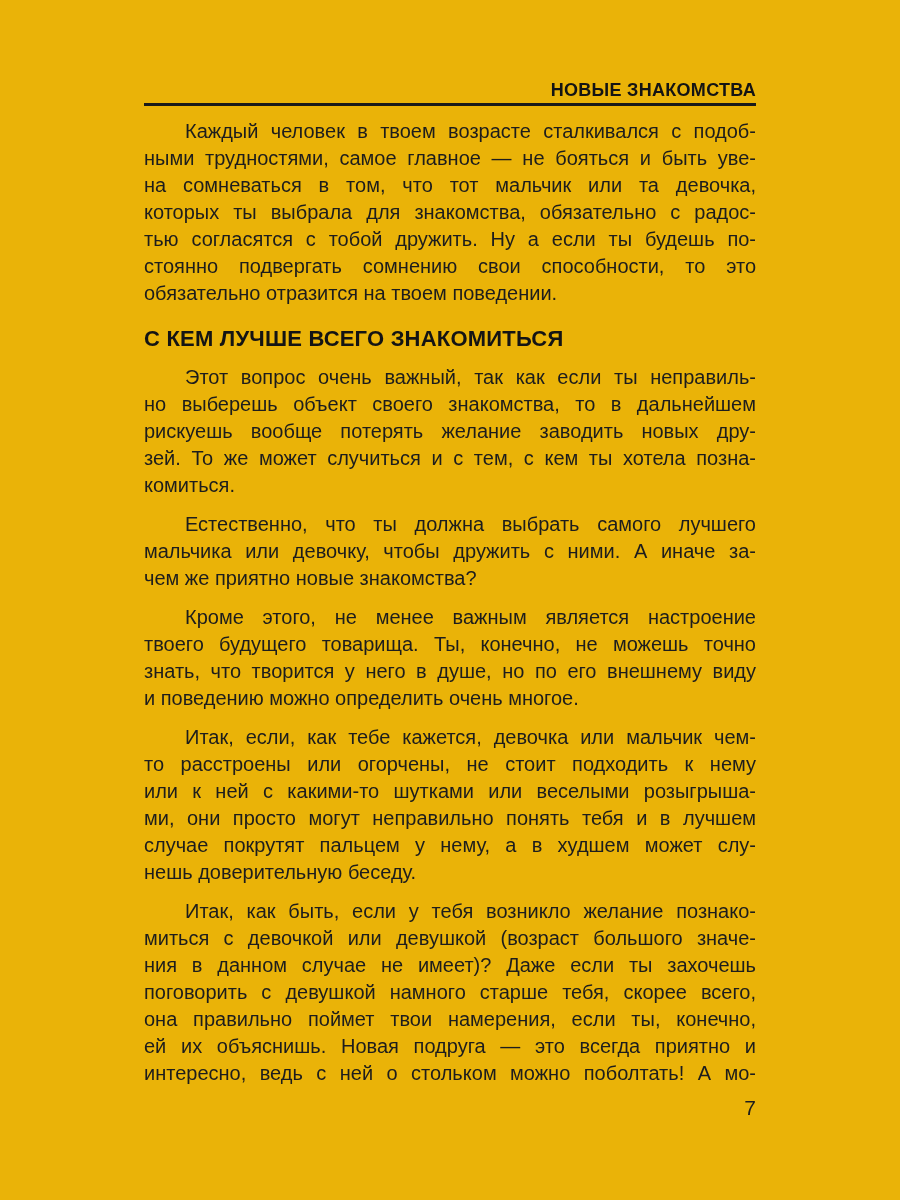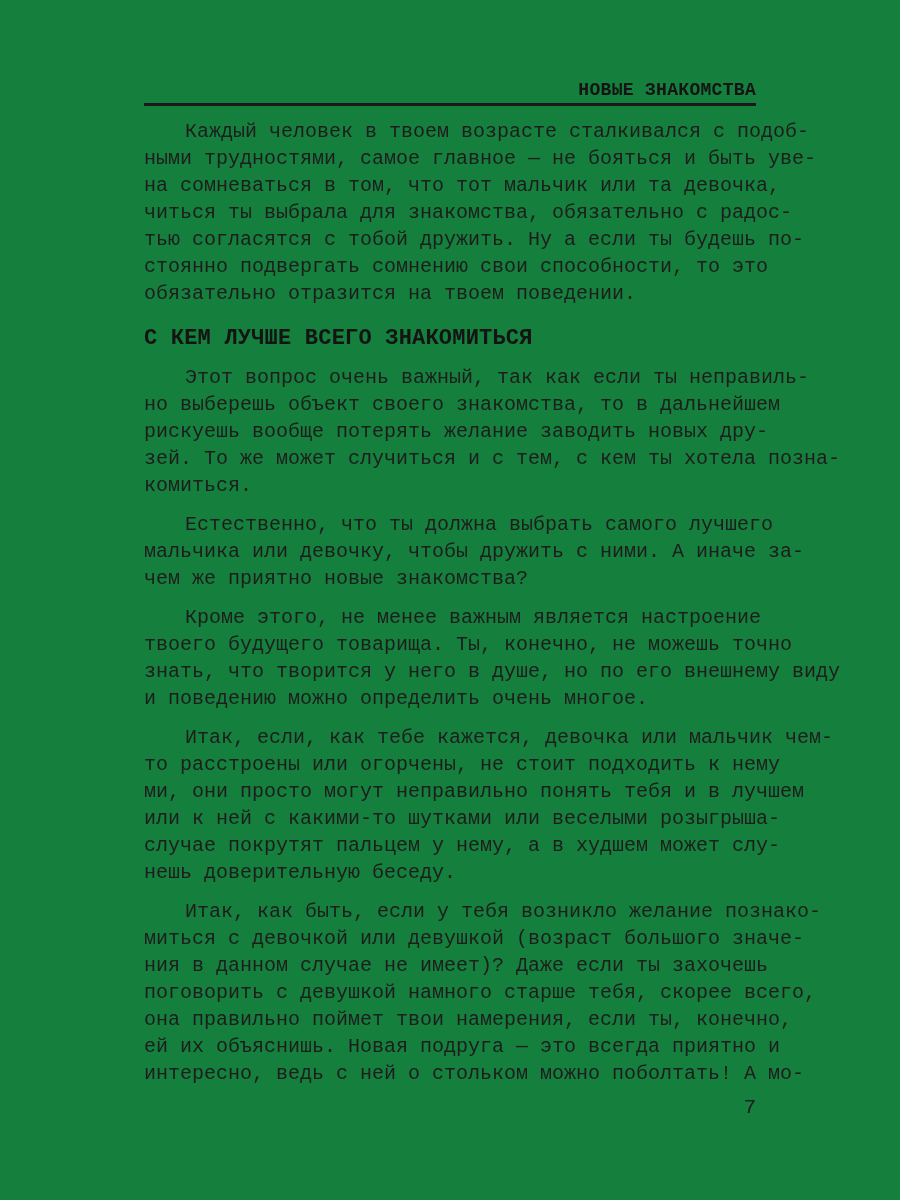--- a/index.html
+++ b/index.html
@@ -1,21 +1,21 @@
 <!DOCTYPE html>
 <html><head>
 <meta charset="utf-8">
 <style>
   html, body { margin: 0; padding: 0; background: #ffffff; }
   .page {
     position: relative;
     width: 900px;
     height: 1200px;
-    background: #15803d;
-    font-family: Liberation Mono, monospace;
+    background: #eab308;
+    font-family: Liberation Sans, sans-serif;
     color: #1d1d1d;
     overflow: hidden;
   }
   .content {
     position: absolute;
     left: 144px;
     top: 80px;
     width: 612px;
   }
   .header-title {
@@ -69,21 +69,21 @@
 
 <div class="page">
   <div class="content">
     <div class="header-title">НОВЫЕ ЗНАКОМСТВА</div>
     <div class="header-rule"></div>
     <div class="body-text">
         <div class="para">
           <div class="line first">Каждый человек в твоем возрасте сталкивался с подоб-</div>
           <div class="line">ными трудностями, самое главное — не бояться и быть уве-</div>
           <div class="line">на сомневаться в том, что тот мальчик или та девочка,</div>
-          <div class="line">читься ты выбрала для знакомства, обязательно с радос-</div>
+          <div class="line">которых ты выбрала для знакомства, обязательно с радос-</div>
           <div class="line">тью согласятся с тобой дружить. Ну а если ты будешь по-</div>
           <div class="line">стоянно подвергать сомнению свои способности, то это</div>
           <div class="line last">обязательно отразится на твоем поведении.</div>
         </div>
         <div class="heading">С КЕМ ЛУЧШЕ ВСЕГО ЗНАКОМИТЬСЯ</div>
         <div class="para">
           <div class="line first">Этот вопрос очень важный, так как если ты неправиль-</div>
           <div class="line">но выберешь объект своего знакомства, то в дальнейшем</div>
           <div class="line">рискуешь вообще потерять желание заводить новых дру-</div>
           <div class="line">зей. То же может случиться и с тем, с кем ты хотела позна-</div>
@@ -96,22 +96,22 @@
         </div>
         <div class="para">
           <div class="line first">Кроме этого, не менее важным является настроение</div>
           <div class="line">твоего будущего товарища. Ты, конечно, не можешь точно</div>
           <div class="line">знать, что творится у него в душе, но по его внешнему виду</div>
           <div class="line last">и поведению можно определить очень многое.</div>
         </div>
         <div class="para">
           <div class="line first">Итак, если, как тебе кажется, девочка или мальчик чем-</div>
           <div class="line">то расстроены или огорчены, не стоит подходить к нему</div>
+          <div class="line">или к ней с какими-то шутками или веселыми розыгрыша-</div>
           <div class="line">ми, они просто могут неправильно понять тебя и в лучшем</div>
-          <div class="line">или к ней с какими-то шутками или веселыми розыгрыша-</div>
           <div class="line">случае покрутят пальцем у нему, а в худшем может слу-</div>
           <div class="line last">нешь доверительную беседу.</div>
         </div>
         <div class="para">
           <div class="line first">Итак, как быть, если у тебя возникло желание познако-</div>
           <div class="line">миться с девочкой или девушкой (возраст большого значе-</div>
           <div class="line">ния в данном случае не имеет)? Даже если ты захочешь</div>
           <div class="line">поговорить с девушкой намного старше тебя, скорее всего,</div>
           <div class="line">она правильно поймет твои намерения, если ты, конечно,</div>
           <div class="line">ей их объяснишь. Новая подруга — это всегда приятно и</div>

